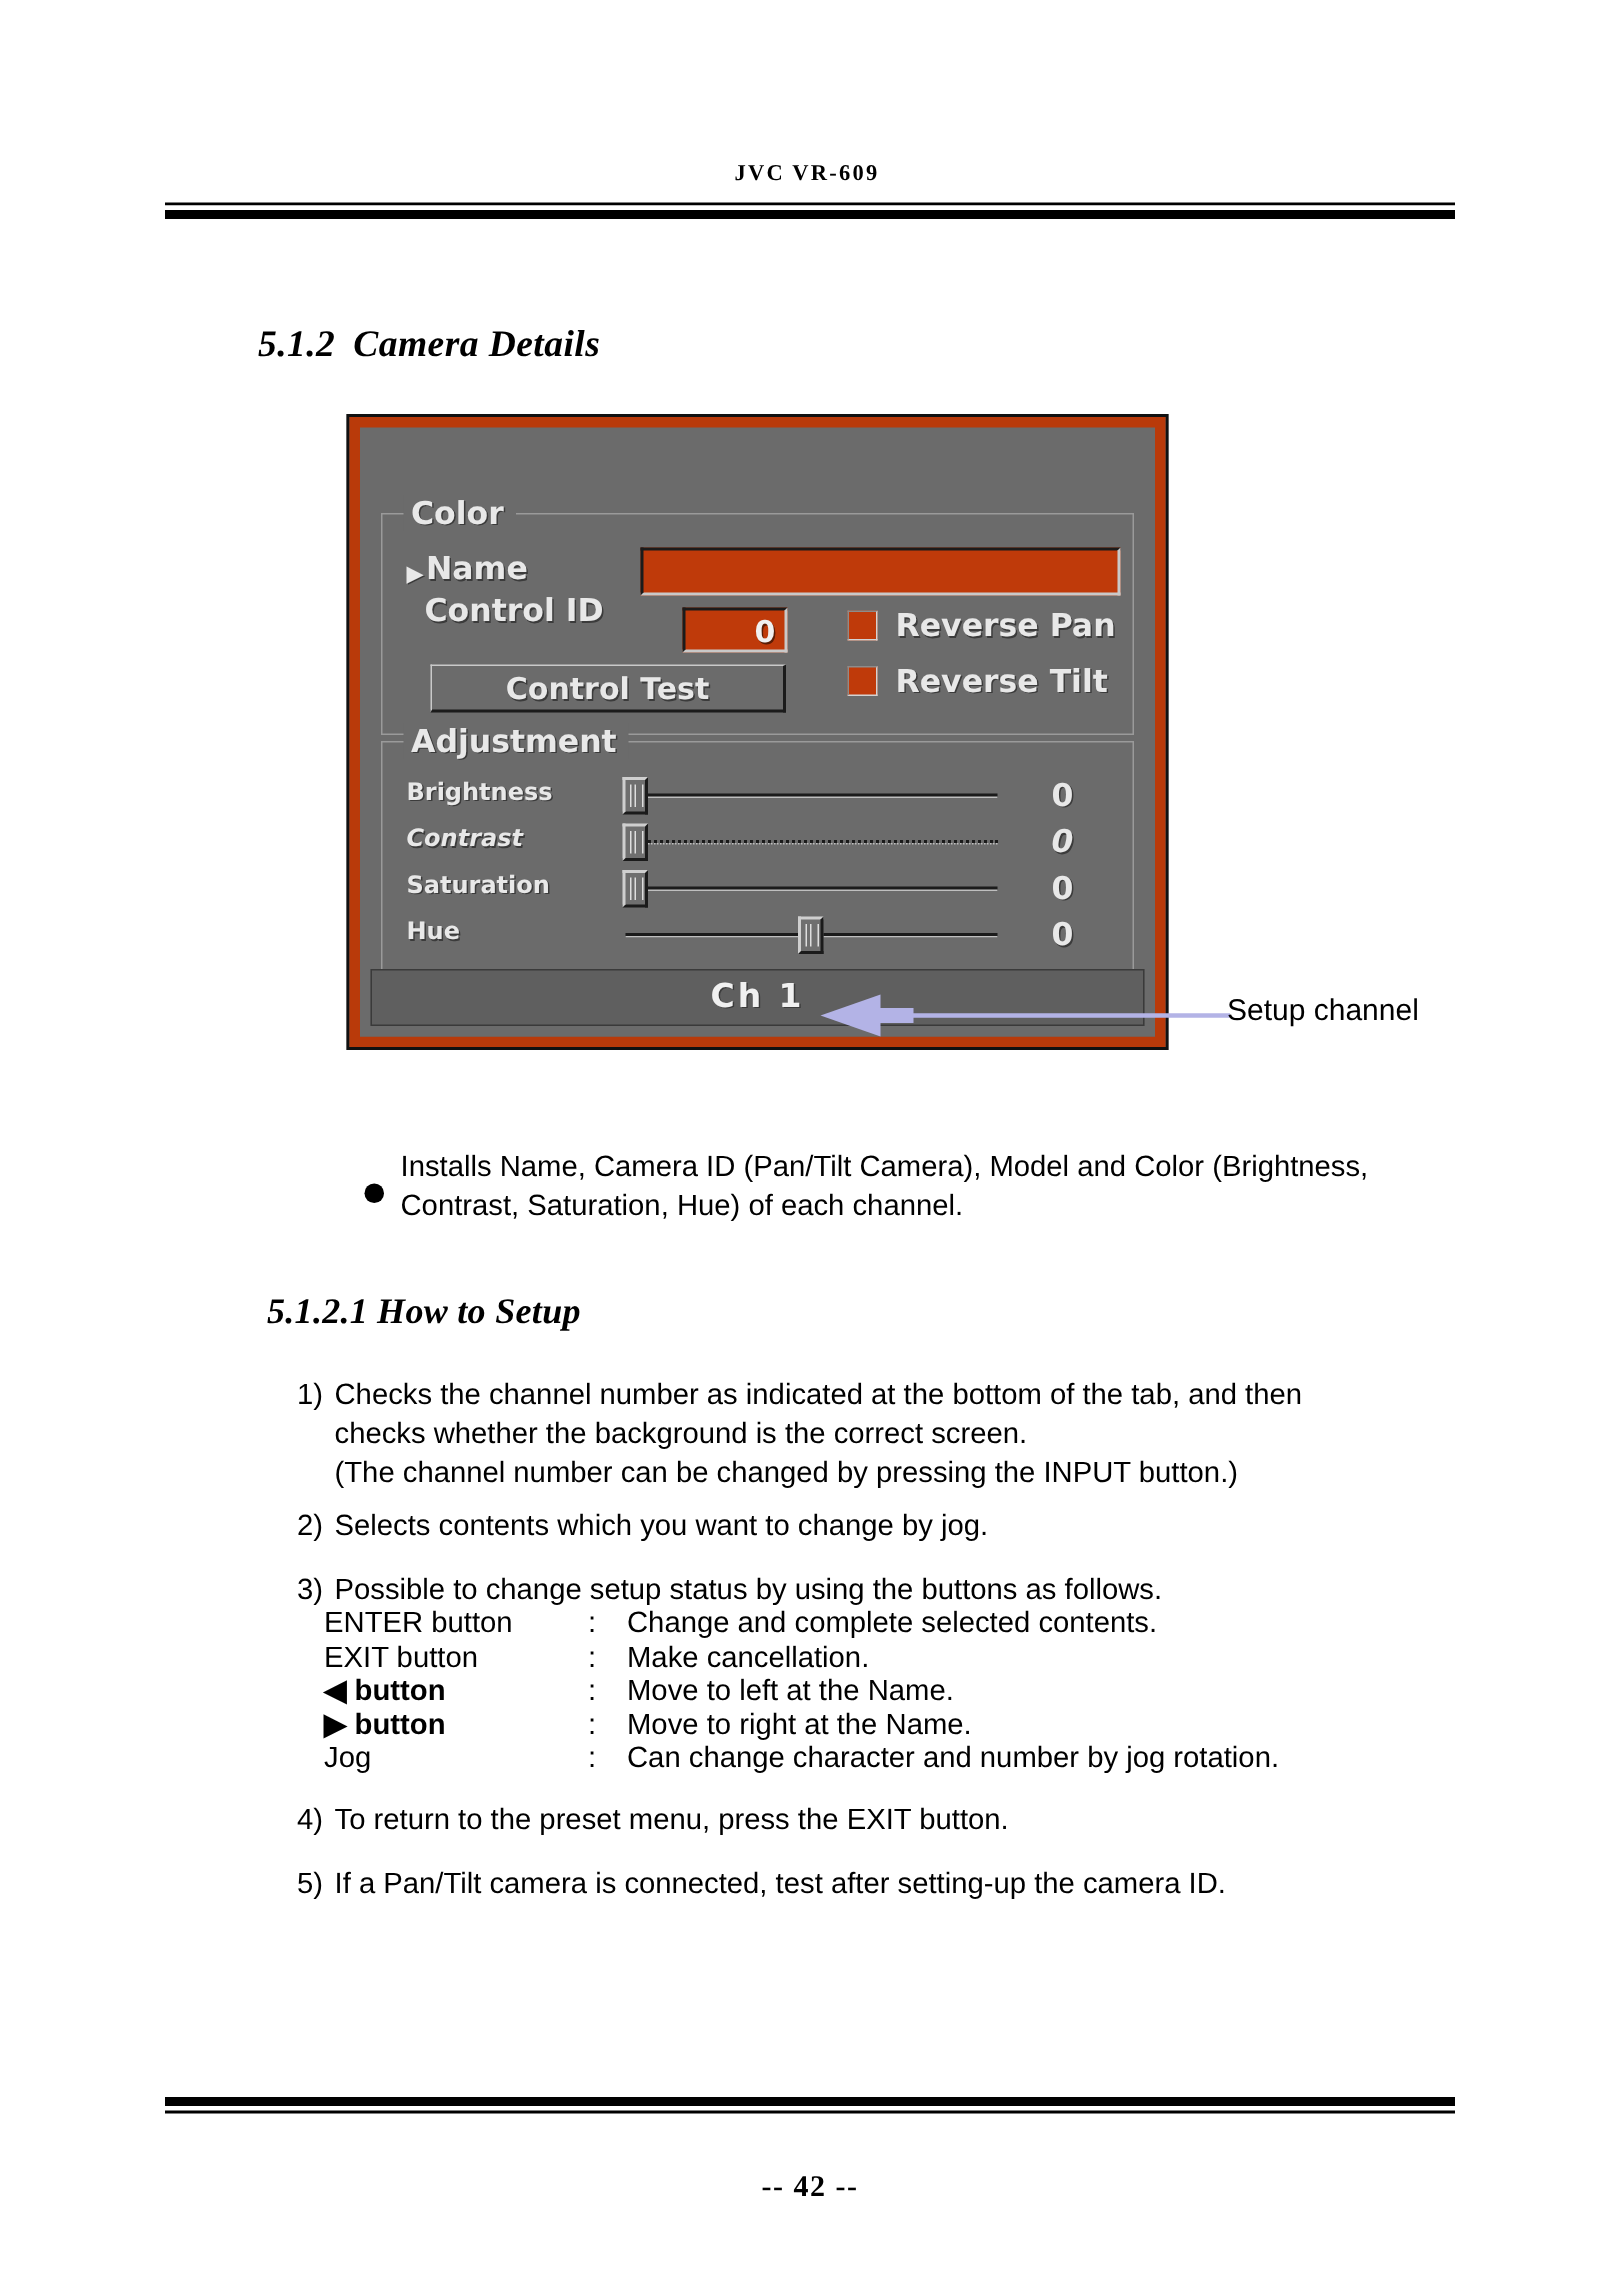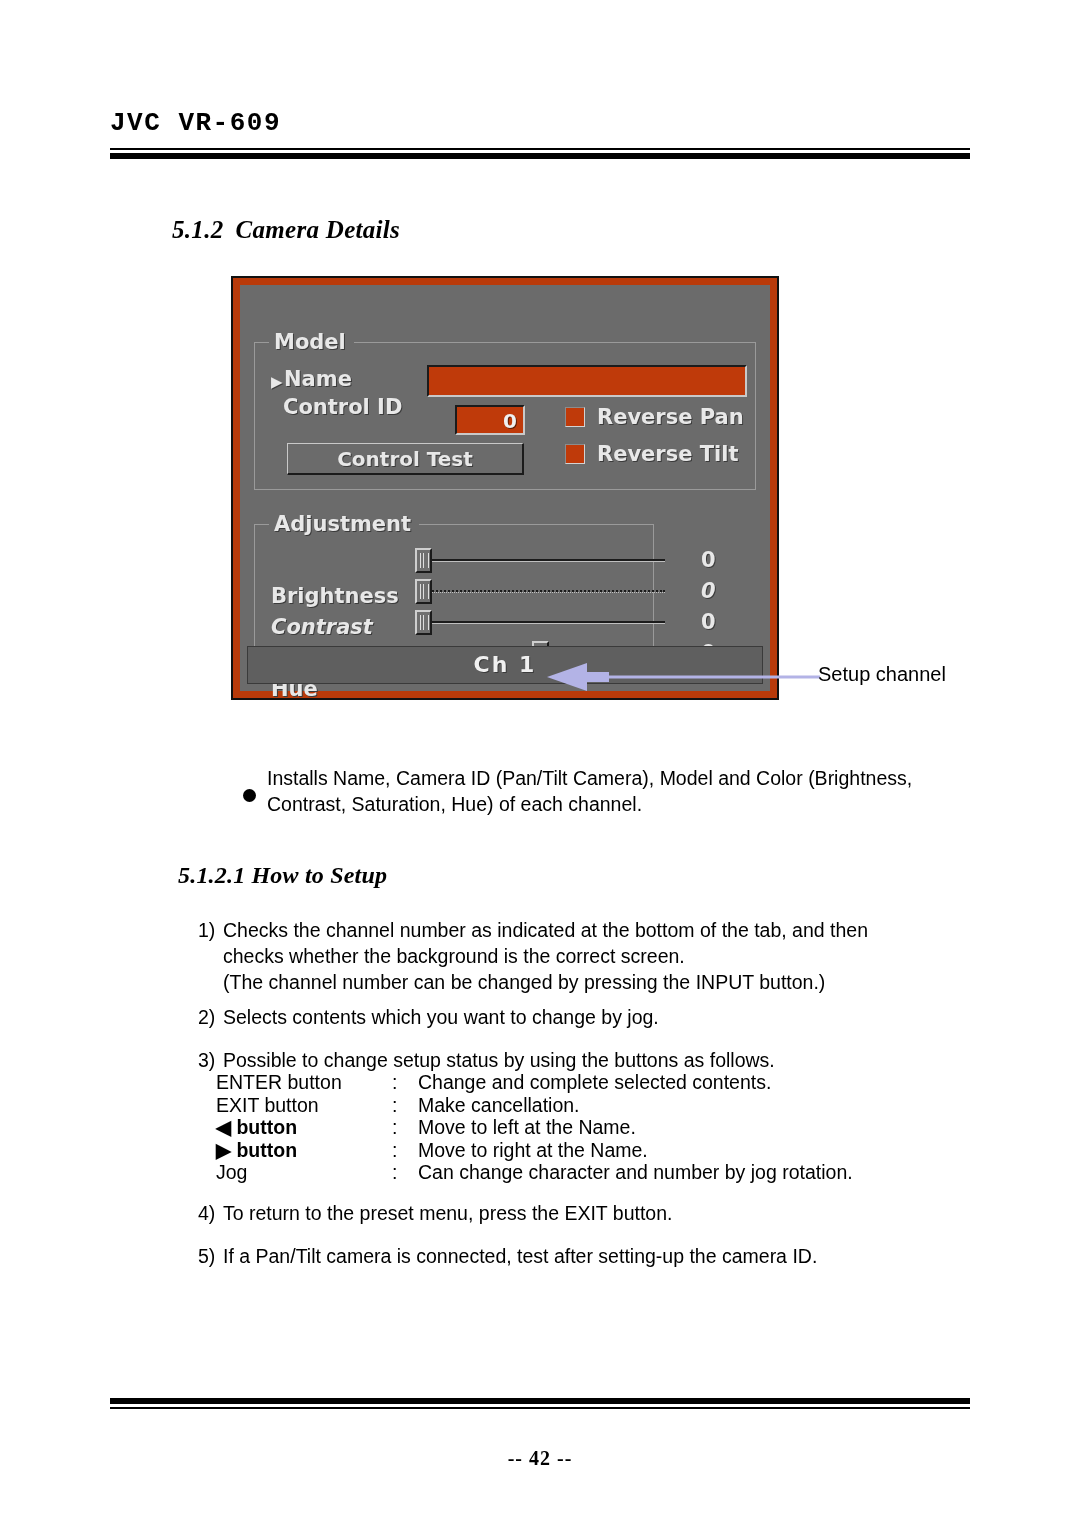--- a/index.html
+++ b/index.html
@@ -17,24 +17,24 @@
   }
 
   
   #page-header {
     position: absolute;
     left: 110px;
     top: 108px;
     width: 860px;
   }
   #header-title {
-    text-align: left;
-    font-family: Liberation Mono, monospace;
-    font-weight: bold;
-    font-size: 26px;
+    text-align: center;
+    font-family: Liberation Serif, serif;
+    font-weight: bold;
+    font-size: 15px;
     letter-spacing: 1.5px;
     padding-right: 4px;
     color: #000;
   }
   .rule-thin {
     height: 2px;
     background: #000;
   }
   .rule-thick {
     height: 6px;
@@ -139,22 +139,22 @@
   }
 
   #group-camera {
     left: 14px;
     top: 22px;
     width: 502px;
     height: 148px;
   }
   #group-adjust {
     left: 14px;
-    top: 204px;
-    width: 400px;
+    top: 174px;
+    width: 502px;
     height: 160px;
     text-align: right;
   }
 
   .osd-label {
     position: absolute;
     font-size: 21px;
     font-weight: bold;
     color: #e8e8e8;
     text-shadow: 1px 1px 0 #3b3b3b;
@@ -266,26 +266,25 @@
   .slider-row {
     position: absolute;
     left: 0;
     width: 100%;
     height: 31px;
   }
   .slider-name {
     position: absolute;
     left: 16px;
     top: 3px;
-    font-size: 21px;
+    font-size: 16px;
     font-weight: bold;
     color: #e8e8e8;
     text-shadow: 1px 1px 0 #3b3b3b;
     white-space: nowrap;
-    margin-top: 36px;
   }
   .slider-track-wrap {
     position: absolute;
     left: 160px;
     top: 0;
     width: 250px;
     height: 31px;
   }
   .slider-track {
     position: absolute;
@@ -482,21 +481,21 @@
   <span class="num">5.1.2</span><span>Camera Details</span>
 </div>
 
 <div id="osd-panel">
   <div id="osd-orange-frame"></div>
 
 
   <div id="osd-body">
 
     <div class="group-box" id="group-camera">
-      <div class="group-legend">Model</div>
+      <div class="group-legend">Color</div>
 
       <span id="name-marker">▶</span>
       <span class="osd-label" id="name-label">Name</span>
       <div id="name-field">
         <span></span>
       </div>
 
       <span class="osd-label" id="ctrl-id-label">Control ID</span>
       <div id="ctrl-id-field">
         <span id="ctrl-id-value">0</span>

